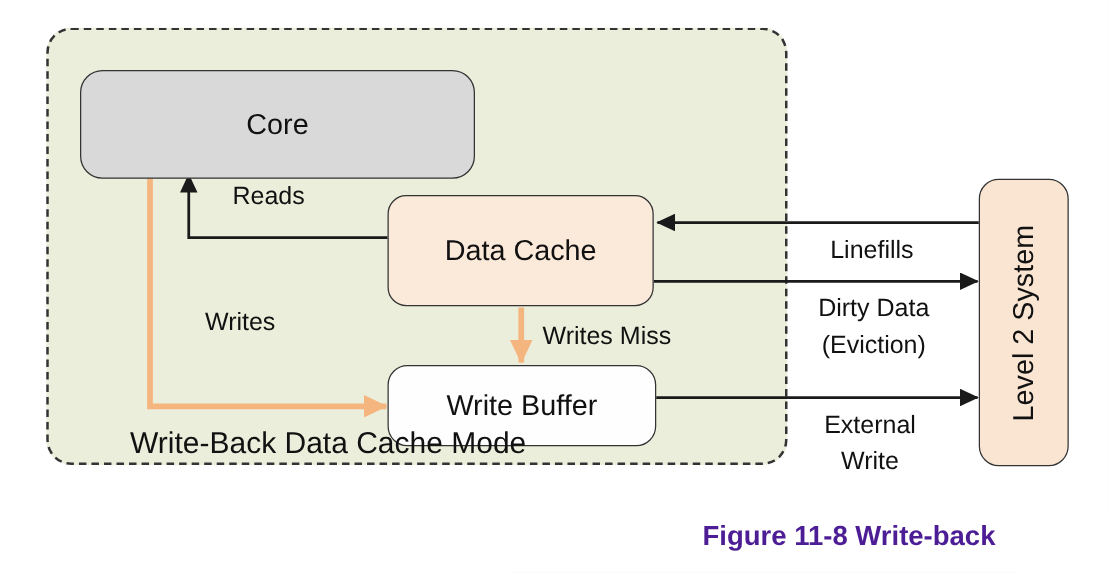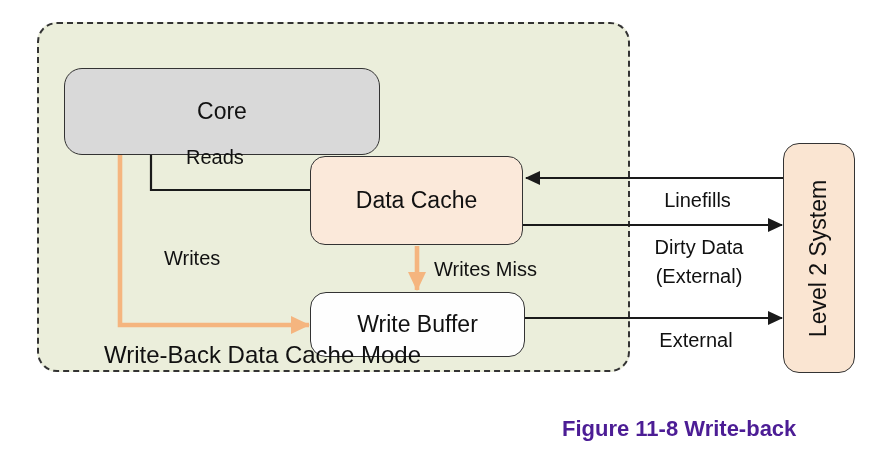--- a/index.html
+++ b/index.html
@@ -32,21 +32,21 @@
     align-items: center;
     justify-content: center;
     border: 1.6px solid #333333;
     border-radius: 18px;
     font-size: 23px;
     color: #111111;
     box-sizing: border-box;
   }
   .node-core {
     left: 64px;
-    top: 68px;
+    top: 56px;
     width: 316px;
     height: 87px;
     background: var(--c-core_bg, #d9d9d9);
   }
   .node-data-cache {
     left: 310px;
     top: 156px;
     width: 213px;
     height: 89px;
     background: var(--c-cache_bg, #fbe9da);
@@ -168,24 +168,25 @@
   <div class="edge-label" style="left:186px; top:143px;">Reads</div>
 
   <div class="edge-label" style="left:164px; top:244px;">Writes</div>
 
   <div class="edge-label" style="left:434px; top:255px;">Writes Miss</div>
 
   <div class="edge-label center" style="left:650px; top:186px; width:95px;">Linefills</div>
 
   <div class="edge-label center" style="left:636px; top:233px; width:126px;">
     <div>Dirty Data</div>
-    <div>(External)</div>
+    <div>(Eviction)</div>
   </div>
 
   <div class="edge-label center" style="left:636px; top:326px; width:120px;">
     <div>External</div>
+    <div>Write</div>
   </div>
 
   <div class="container-label">Write-Back Data Cache Mode</div>
 
   <div class="caption">Figure 11-8 Write-back</div>
 
 </div>
 
 </body></html>

